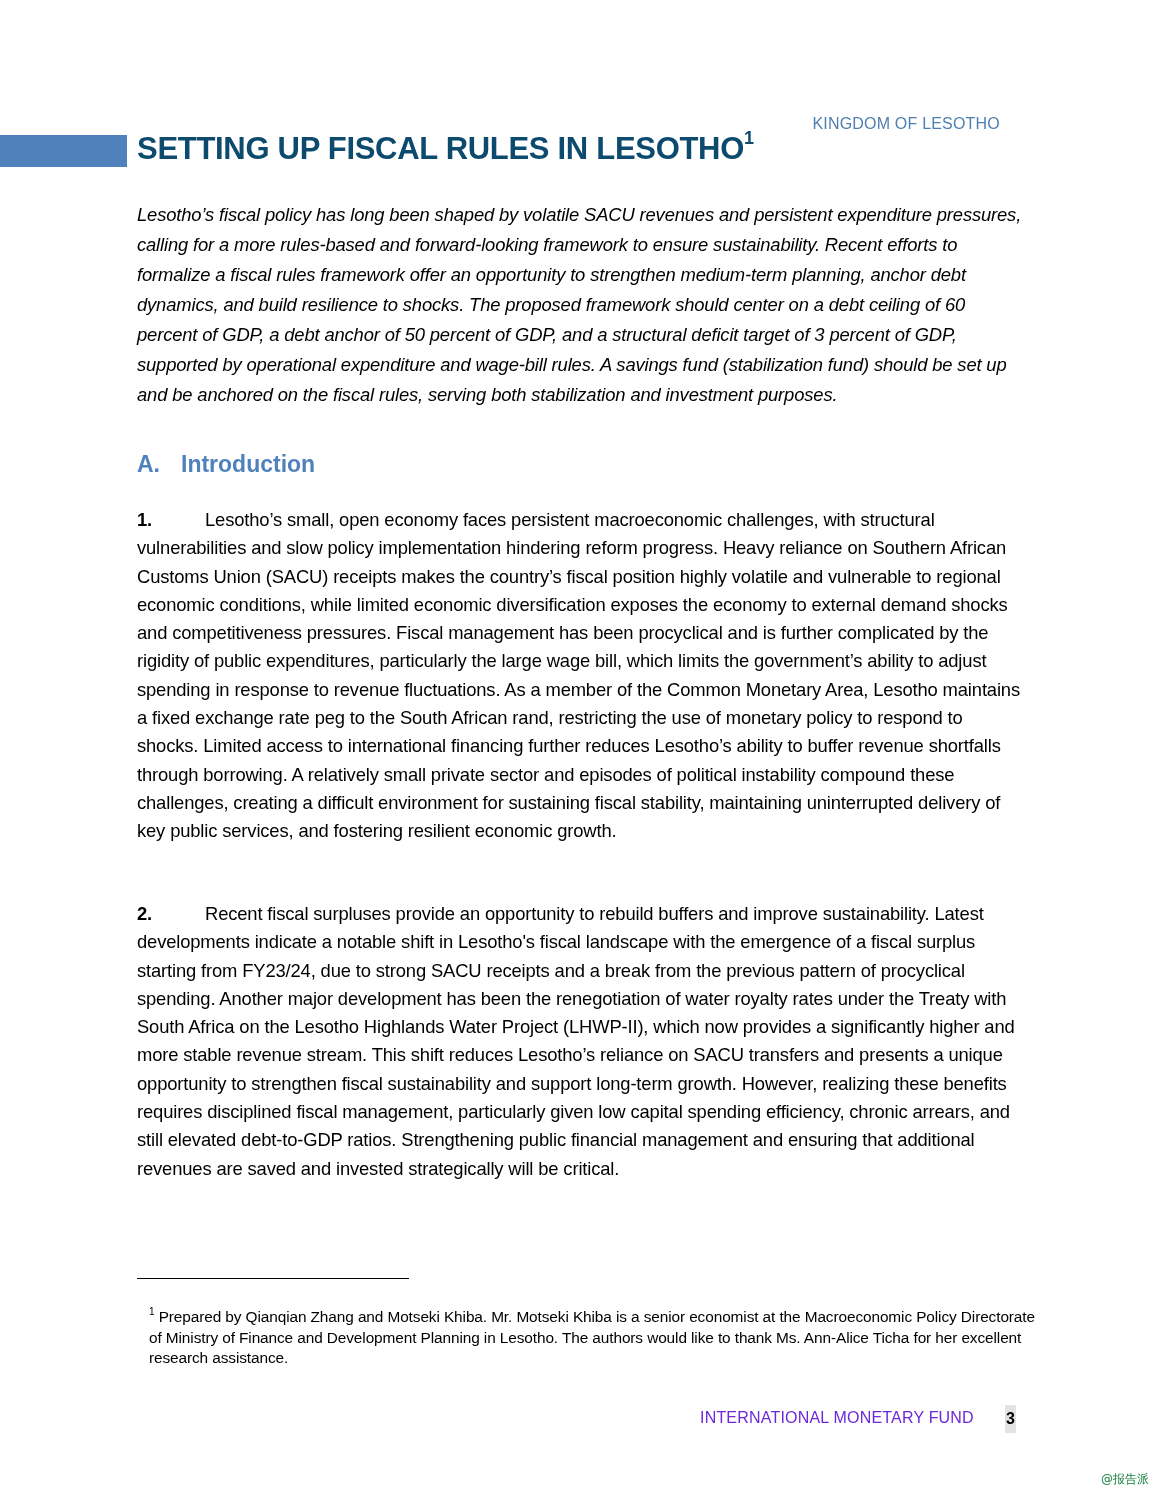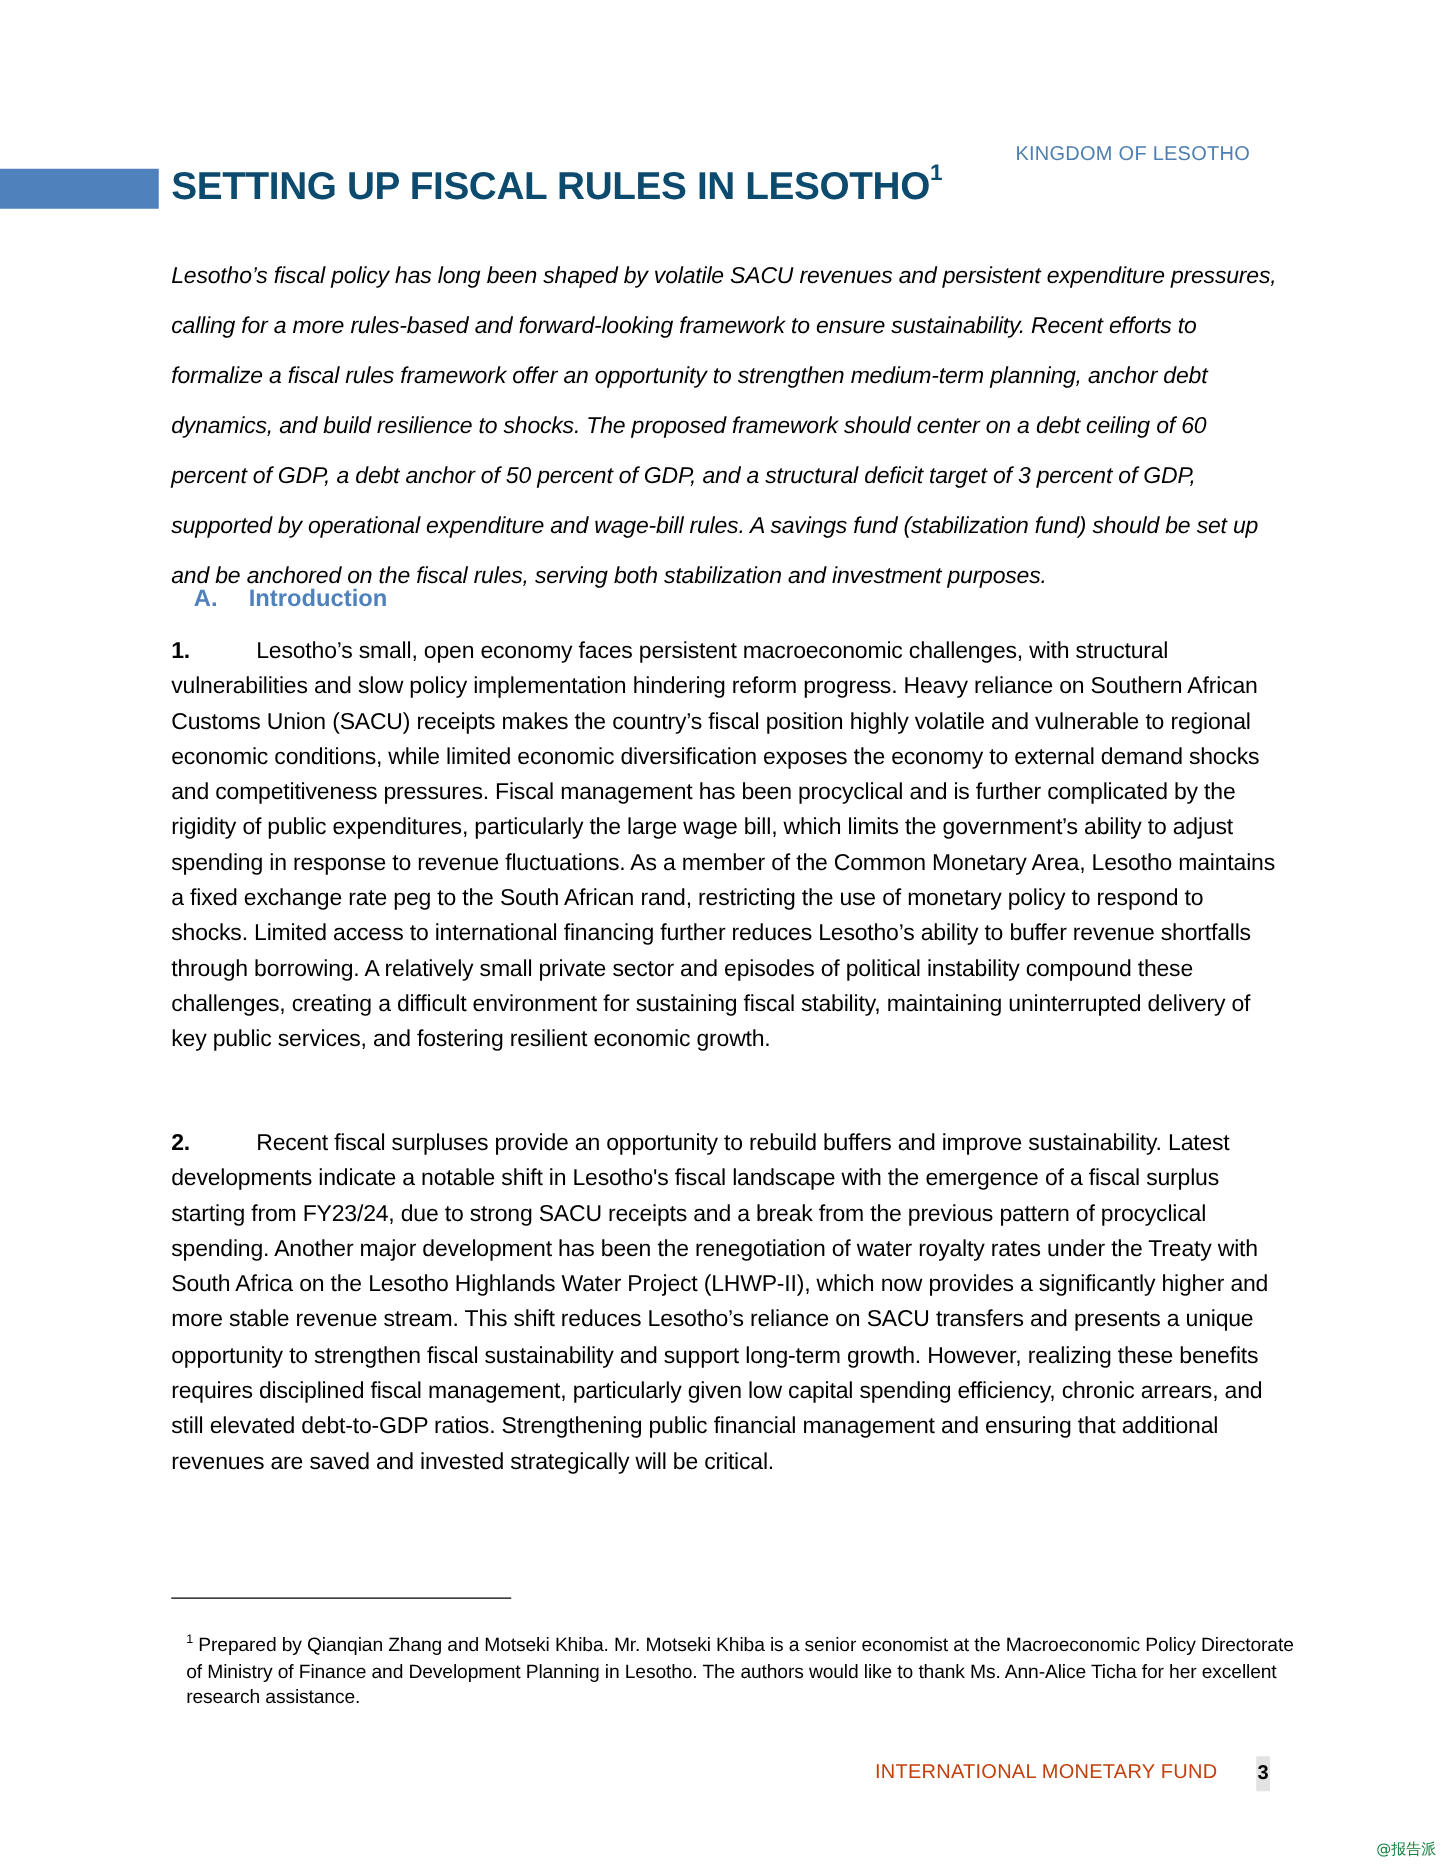--- a/index.html
+++ b/index.html
@@ -50,28 +50,28 @@
     }
     .content {
       position: absolute;
       left: 137px;
       width: 890px;
     }
     .abstract {
       top: 200px;
       font-style: italic;
       font-size: 18.4px;
-      line-height: 40px;
+      line-height: 30px;
       margin: 0;
       letter-spacing: -0.15px;
     }
     .section-heading {
       top: 451px;
-      margin: 18px;
-      font-size: 19px;
+      margin: 0;
+      font-size: 23px;
       font-weight: bold;
       color: #4f81bd;
     }
     .section-heading .sec-letter {
       display: inline-block;
       width: 44px;
     }
     .para {
       margin: 0;
       font-size: 18.4px;
@@ -106,21 +106,21 @@
     .footnote sup {
       font-size: 10px;
       position: relative;
       top: -1px;
     }
     .footer-org {
       position: absolute;
       left: 700px;
       top: 1409px;
       font-size: 16px;
-      color: #c2410c;
+      color: #6d28d9;
       letter-spacing: 0.2px;
     }
     .page-number {
       position: absolute;
       left: 1005px;
       top: 1405px;
       width: 11px;
       height: 28px;
       background: #e3e3e3;
       font-size: 16px;

